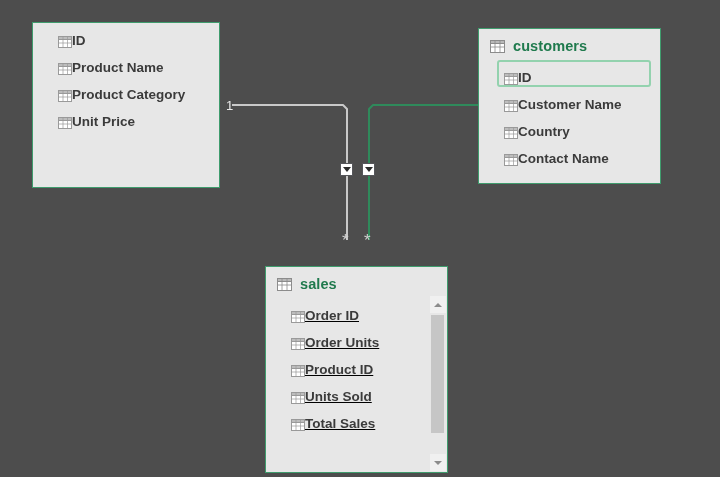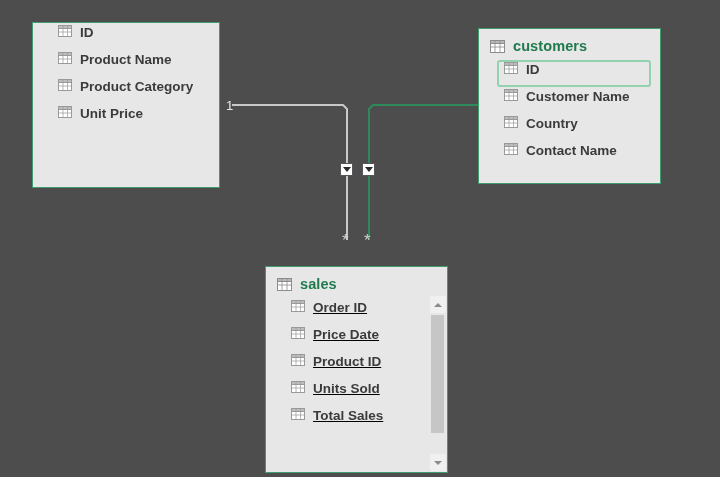--- a/index.html
+++ b/index.html
@@ -48,22 +48,21 @@
     font-size: 14.5px;
     font-weight: bold;
     letter-spacing: 0.1px;
     white-space: nowrap;
   }
   .field-list {
     padding: 0 0 10px 0;
   }
   .field-row {
     display: flex;
-    align-items: flex-start;
-    gap: 8px;
+    align-items: flex-end;
     height: 27px;
     margin: 0 9px 0 18px;
     padding-left: 5px;
     box-sizing: border-box;
     border: 2px solid transparent;
     border-radius: 3px;
   }
   .field-row.selected {
     border-color: #93d2ae;
     background: #e7e7e7;
@@ -313,21 +312,21 @@
         <span class="field-label">Order ID</span>
       </div>
       <div class="field-row">
         <svg class="grid-icon" viewBox="0 0 14 12">
           <rect x="0.5" y="0.5" width="13" height="11" fill="#ffffff" stroke="#9a9a9a"></rect>
           <rect x="0.5" y="0.5" width="13" height="3" fill="#bdbdbd" stroke="#9a9a9a"></rect>
           <line x1="5" y1="0.5" x2="5" y2="11.5" stroke="#9a9a9a" stroke-width="0.7"></line>
           <line x1="9.5" y1="0.5" x2="9.5" y2="11.5" stroke="#9a9a9a" stroke-width="0.7"></line>
           <line x1="0.5" y1="7" x2="13.5" y2="7" stroke="#9a9a9a" stroke-width="0.7"></line>
         </svg>
-        <span class="field-label">Price Date</span>
+        <span class="field-label">Order Units</span>
       </div>
       <div class="field-row">
         <svg class="grid-icon" viewBox="0 0 14 12">
           <rect x="0.5" y="0.5" width="13" height="11" fill="#ffffff" stroke="#9a9a9a"></rect>
           <rect x="0.5" y="0.5" width="13" height="3" fill="#bdbdbd" stroke="#9a9a9a"></rect>
           <line x1="5" y1="0.5" x2="5" y2="11.5" stroke="#9a9a9a" stroke-width="0.7"></line>
           <line x1="9.5" y1="0.5" x2="9.5" y2="11.5" stroke="#9a9a9a" stroke-width="0.7"></line>
           <line x1="0.5" y1="7" x2="13.5" y2="7" stroke="#9a9a9a" stroke-width="0.7"></line>
         </svg>
         <span class="field-label">Product ID</span>

